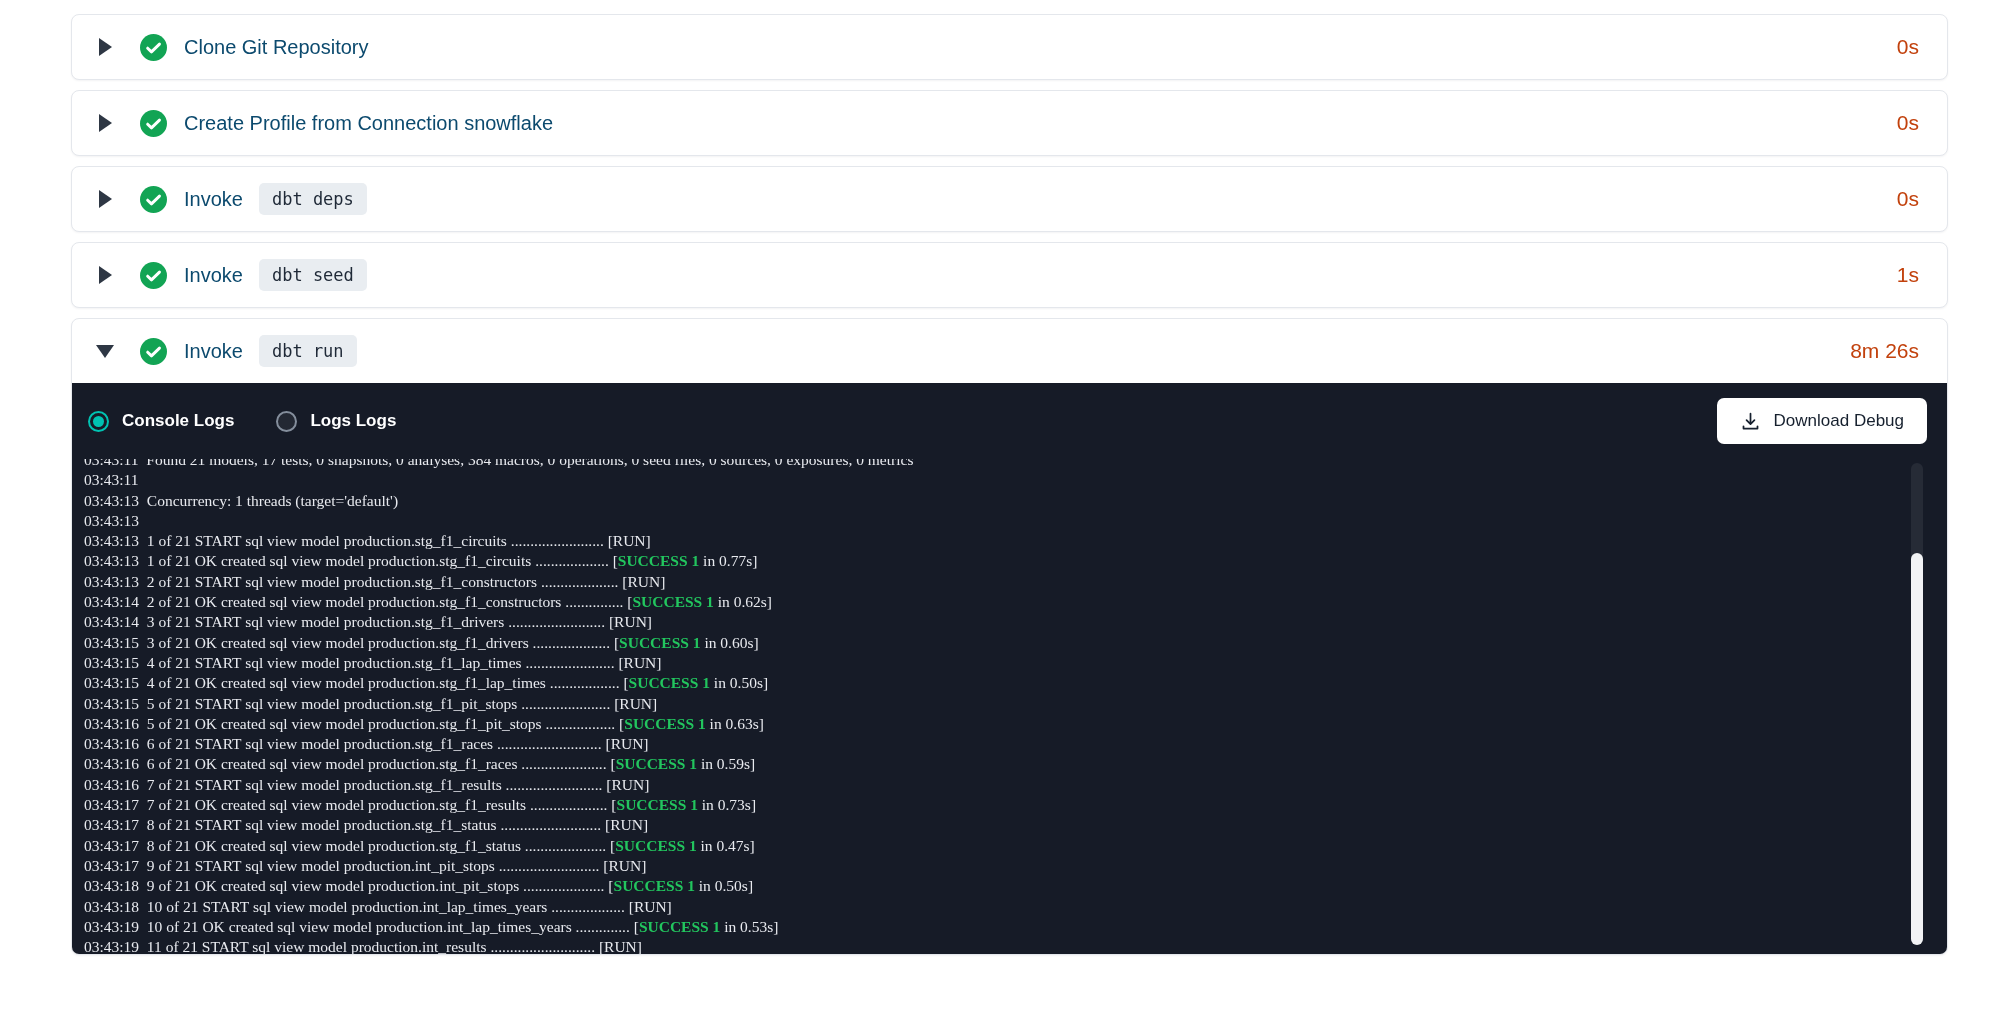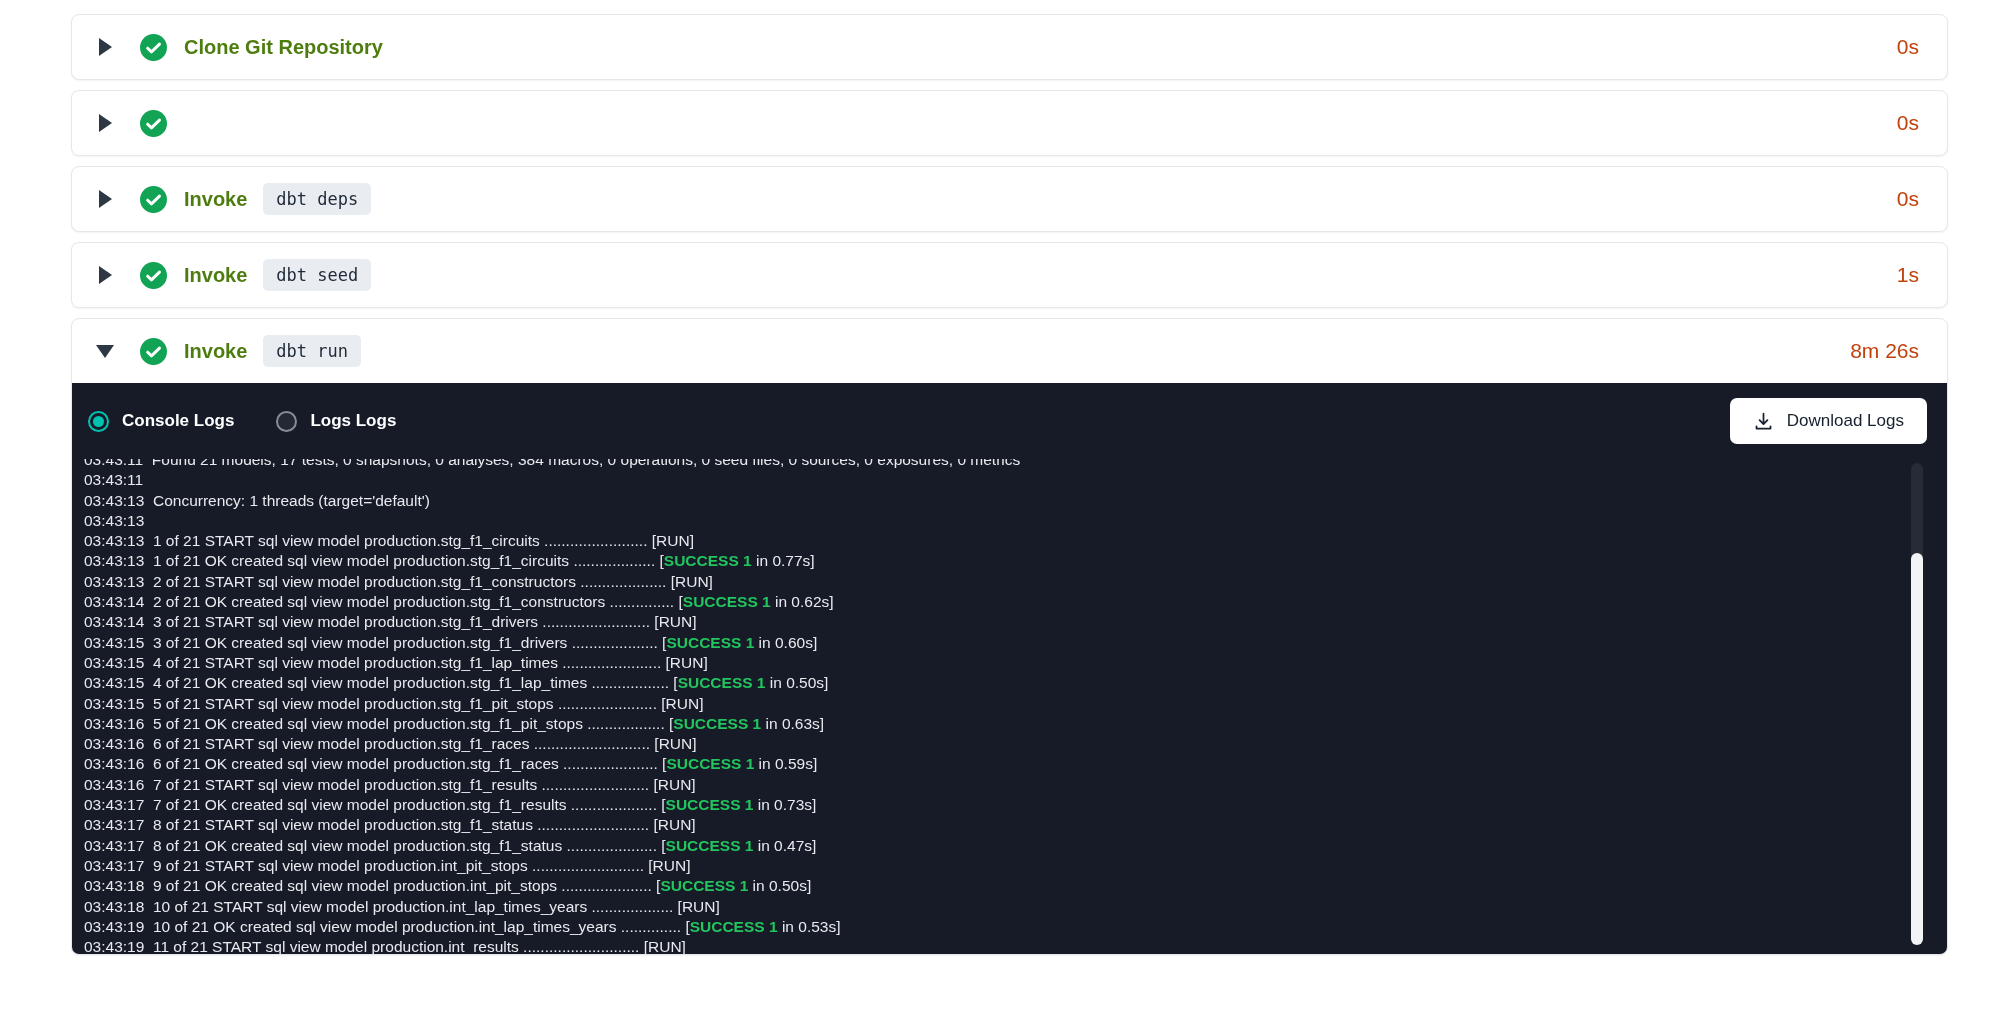--- a/index.html
+++ b/index.html
@@ -12,21 +12,21 @@
   .steps{margin-left:15px;width:1877px;display:flex;flex-direction:column;gap:10px;}
   .step-card{
     background:#fff;border:1px solid #e4e7ec;border-radius:8px;
     box-shadow:0 1px 2px rgba(16,24,40,.05);overflow:hidden;
   }
   .step-header{height:64px;display:flex;align-items:center;padding:0 28px 0 24px;cursor:pointer;}
   .chev{flex:0 0 auto;}
   .chev.right{width:0;height:0;border-top:9px solid transparent;border-bottom:9px solid transparent;border-left:13px solid #2e3744;margin:0 28px 0 3px;}
   .chev.down{width:0;height:0;border-left:9px solid transparent;border-right:9px solid transparent;border-top:13px solid #2e3744;margin:0 26px 0 0;}
   .check{width:27px;height:27px;margin-right:17px;flex:0 0 auto;display:block;}
-  .step-label{font-size:20px;font-weight:700;color:#4d7c0f;white-space:nowrap;}
+  .step-label{font-size:20px;font-weight:400;color:#0c4a6e;white-space:nowrap;}
   .cmd-badge{
     font-family:"DejaVu Sans Mono","Liberation Mono",monospace;font-size:17px;color:#1f2937;
     background:#e9edf1;border-radius:5px;padding:6px 13px;margin-left:16px;white-space:pre;
   }
   .step-time{margin-left:auto;font-size:21px;color:#c2410c;font-weight:400;}
   
   .console{background:#161b27;}
   .console-toolbar{display:flex;align-items:center;height:76px;padding:0 20px 0 16px;}
   .radio-opt{display:flex;align-items:center;gap:13px;margin-right:42px;cursor:pointer;text-align:center;}
   .radio{width:21px;height:21px;border-radius:50%;box-sizing:border-box;position:relative;flex:0 0 auto;}
@@ -35,21 +35,21 @@
   .radio.unsel{border:2px solid #848e9c;background:rgba(255,255,255,0.06);}
   .radio-label{color:#ffffff;font-size:17px;font-weight:700;}
   .dl-btn{
     margin-left:auto;background:#ffffff;border:none;border-radius:7px;height:46px;
     display:flex;align-items:center;gap:13px;padding:0 23px;cursor:pointer;
     font-family:"Liberation Sans",sans-serif;font-size:17px;font-weight:500;color:#16202e;
   }
   .dl-icon{display:block;}
   .log-area{position:relative;height:495px;overflow:hidden;padding:0 56px 0 12px;}
   .log-scroller{
-    margin-top:-9px;font-family:Liberation Sans, sans-serif;
+    margin-top:-9px;font-family:Liberation Serif, serif;
     font-size:15.5px;line-height:20.3px;color:#e8eaef;white-space:pre;
   }
   .log-line{white-space:pre;}
   .ok{color:#22c55e;font-weight:700;}
   .sb-track{position:absolute;right:24px;top:4px;height:482px;width:12px;border-radius:6px;background:rgba(255,255,255,0.07);}
   .sb-thumb{position:absolute;right:24px;top:94px;height:392px;width:12px;border-radius:6px;background:#f2f3f5;cursor:pointer;}
 </style>
 </head>
 <body>
 
@@ -66,20 +66,21 @@
           <span class="step-time">0s</span>
         </div>
       </div>
       <div class="step-card">
         <div class="step-header">
           <span class="chev right"></span>
           <svg viewBox="0 0 24 24" class="check">
             <circle cx="12" cy="12" r="12" fill="#12A454"></circle>
             <path d="M6.8 12.6l3.4 3.3L17.3 9" stroke="#ffffff" stroke-width="2.6" fill="none" stroke-linecap="round" stroke-linejoin="round"></path>
           </svg>
+          <span class="step-label">Create Profile from Connection snowflake</span>
           <span class="step-time">0s</span>
         </div>
       </div>
       <div class="step-card">
         <div class="step-header">
           <span class="chev right"></span>
           <svg viewBox="0 0 24 24" class="check">
             <circle cx="12" cy="12" r="12" fill="#12A454"></circle>
             <path d="M6.8 12.6l3.4 3.3L17.3 9" stroke="#ffffff" stroke-width="2.6" fill="none" stroke-linecap="round" stroke-linejoin="round"></path>
           </svg>
@@ -120,21 +121,21 @@
               <span class="radio-label">Console Logs</span>
             </div>
             <div class="radio-opt">
               <span class="radio unsel"></span>
               <span class="radio-label">Logs Logs</span>
             </div>
             <button class="dl-btn">
               <svg viewBox="0 0 24 24" width="21" height="21" class="dl-icon">
                 <path d="M12 3v11M7.5 10.5L12 15l4.5-4.5M4 17.5V20h16v-2.5" stroke="#16202e" stroke-width="2" fill="none" stroke-linecap="round" stroke-linejoin="round"></path>
               </svg>
-              <span>Download Logs</span>
+              <span>Download Debug</span>
             </button>
           </div>
           <div class="log-area">
             <div class="log-scroller"><div class="log-line">03:43:11  Found 21 models, 17 tests, 0 snapshots, 0 analyses, 384 macros, 0 operations, 0 seed files, 0 sources, 0 exposures, 0 metrics</div><div class="log-line">03:43:11</div><div class="log-line">03:43:13  Concurrency: 1 threads (target='default')</div><div class="log-line">03:43:13</div><div class="log-line">03:43:13  1 of 21 START sql view model production.stg_f1_circuits ........................ [RUN]</div><div class="log-line">03:43:13  1 of 21 OK created sql view model production.stg_f1_circuits ................... [<span class="ok">SUCCESS 1</span> in 0.77s]</div><div class="log-line">03:43:13  2 of 21 START sql view model production.stg_f1_constructors .................... [RUN]</div><div class="log-line">03:43:14  2 of 21 OK created sql view model production.stg_f1_constructors ............... [<span class="ok">SUCCESS 1</span> in 0.62s]</div><div class="log-line">03:43:14  3 of 21 START sql view model production.stg_f1_drivers ......................... [RUN]</div><div class="log-line">03:43:15  3 of 21 OK created sql view model production.stg_f1_drivers .................... [<span class="ok">SUCCESS 1</span> in 0.60s]</div><div class="log-line">03:43:15  4 of 21 START sql view model production.stg_f1_lap_times ....................... [RUN]</div><div class="log-line">03:43:15  4 of 21 OK created sql view model production.stg_f1_lap_times .................. [<span class="ok">SUCCESS 1</span> in 0.50s]</div><div class="log-line">03:43:15  5 of 21 START sql view model production.stg_f1_pit_stops ....................... [RUN]</div><div class="log-line">03:43:16  5 of 21 OK created sql view model production.stg_f1_pit_stops .................. [<span class="ok">SUCCESS 1</span> in 0.63s]</div><div class="log-line">03:43:16  6 of 21 START sql view model production.stg_f1_races ........................... [RUN]</div><div class="log-line">03:43:16  6 of 21 OK created sql view model production.stg_f1_races ...................... [<span class="ok">SUCCESS 1</span> in 0.59s]</div><div class="log-line">03:43:16  7 of 21 START sql view model production.stg_f1_results ......................... [RUN]</div><div class="log-line">03:43:17  7 of 21 OK created sql view model production.stg_f1_results .................... [<span class="ok">SUCCESS 1</span> in 0.73s]</div><div class="log-line">03:43:17  8 of 21 START sql view model production.stg_f1_status .......................... [RUN]</div><div class="log-line">03:43:17  8 of 21 OK created sql view model production.stg_f1_status ..................... [<span class="ok">SUCCESS 1</span> in 0.47s]</div><div class="log-line">03:43:17  9 of 21 START sql view model production.int_pit_stops .......................... [RUN]</div><div class="log-line">03:43:18  9 of 21 OK created sql view model production.int_pit_stops ..................... [<span class="ok">SUCCESS 1</span> in 0.50s]</div><div class="log-line">03:43:18  10 of 21 START sql view model production.int_lap_times_years ................... [RUN]</div><div class="log-line">03:43:19  10 of 21 OK created sql view model production.int_lap_times_years .............. [<span class="ok">SUCCESS 1</span> in 0.53s]</div><div class="log-line">03:43:19  11 of 21 START sql view model production.int_results ........................... [RUN]</div></div>
             <div class="sb-track"></div>
             <div class="sb-thumb"></div>
           </div>
         </div>
       </div>
     </div>

